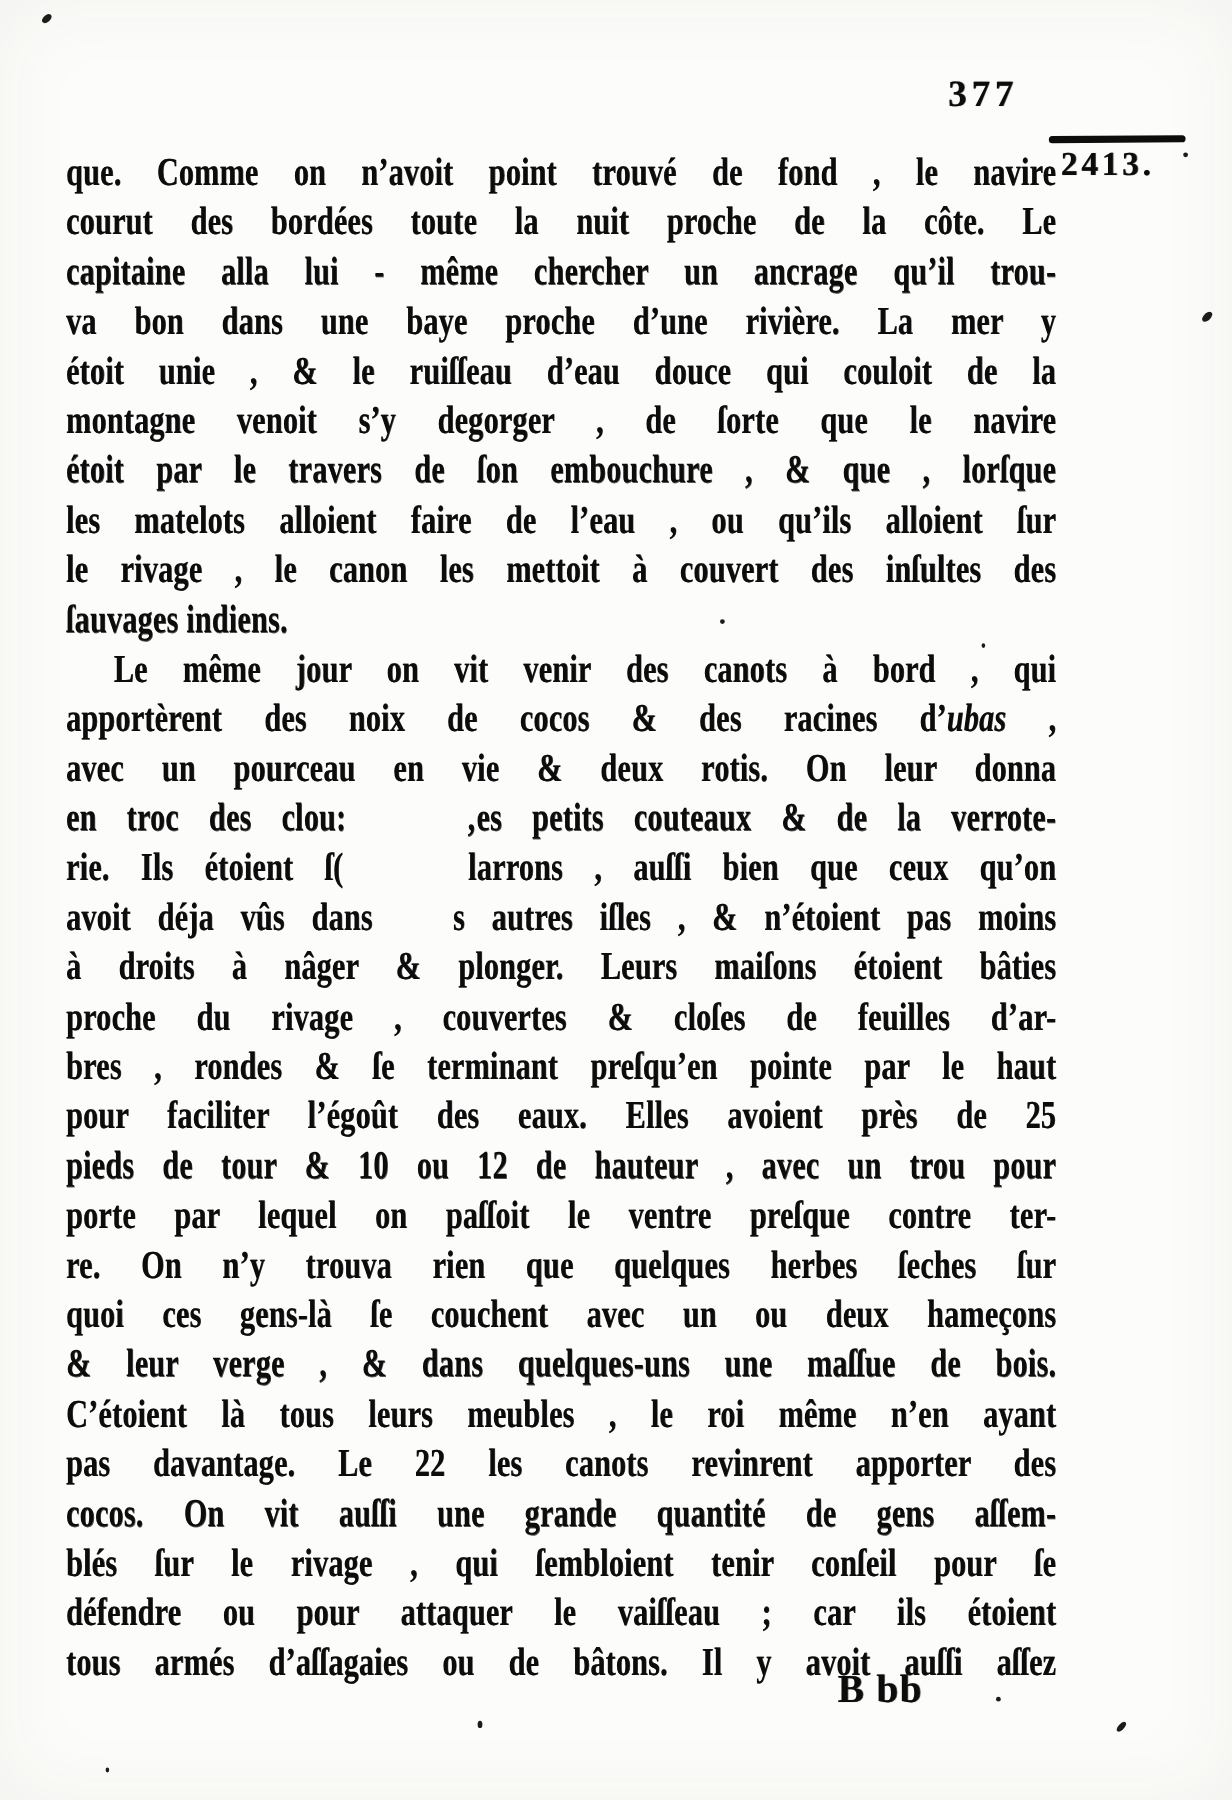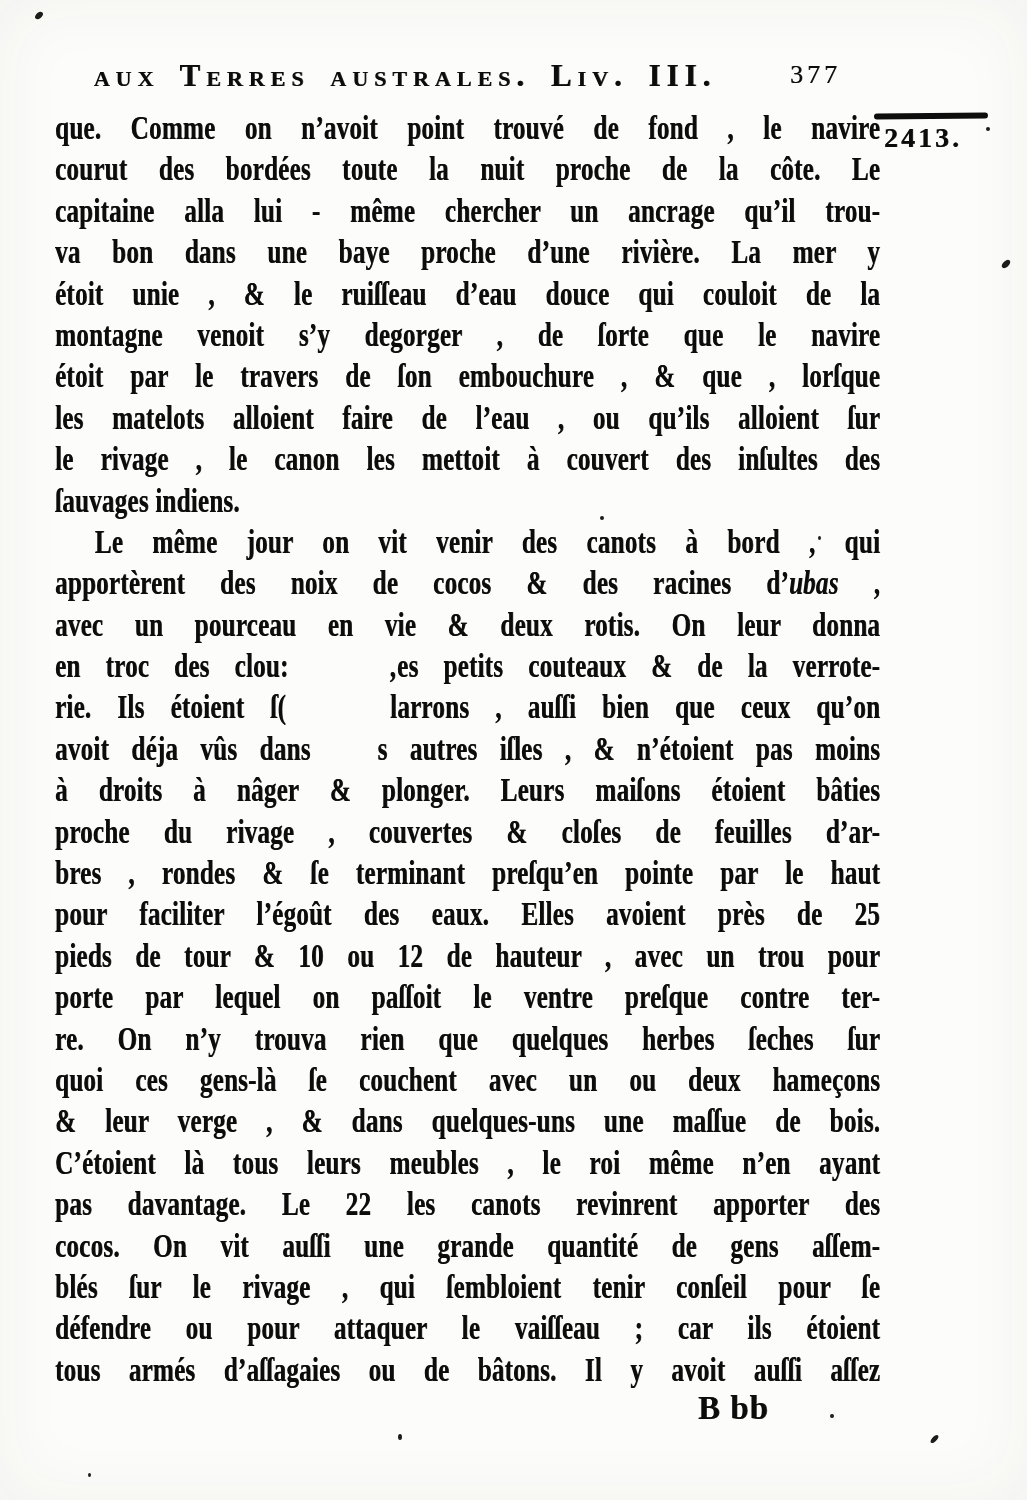--- a/index.html
+++ b/index.html
@@ -19,35 +19,35 @@
     font-weight:700;
     font-variant:small-caps;
     font-size:31px;
     letter-spacing:6px;
     word-spacing:7px;
     text-shadow:0.6px 0.2px 0.6px rgba(10,10,10,0.7);
     white-space:nowrap;
   }
   .pagenum{
     position:absolute;left:790px;top:60px;
-    font-weight:400;font-size:26px;letter-spacing:4px;
+    font-weight:700;font-size:31px;letter-spacing:4px;
     text-shadow:0.6px 0.2px 0.6px rgba(10,10,10,0.7);
     text-align:right;
   }
   .margin-rule{
     position:absolute;left:874px;top:113px;width:114px;height:6px;
     background:#0d0d0d;border-radius:3px;transform:rotate(-0.4deg);
   }
   .margin-year{
     position:absolute;left:884px;top:122px;
     font-weight:700;font-size:28px;letter-spacing:3px;
     text-shadow:0.6px 0.2px 0.6px rgba(10,10,10,0.7);
   }
   .body-text{
-    position:absolute;left:55px;top:108px;width:825px;
+    position:absolute;left:55px;top:124px;width:825px;
   }
   .line{
     width:1080px;
     height:41.4px;
     line-height:41.6px;
     font-size:33px;
     font-weight:700;
     letter-spacing:0.2px;
     transform:scaleX(0.764);
     transform-origin:0 0;
@@ -65,21 +65,20 @@
   }
   .speck{position:absolute;background:#1c1c1c;border-radius:50%;}
   .speck.comma{border-radius:60% 40% 60% 40%;transform:rotate(35deg);}
   i{font-style:italic;}
 </style>
 </head>
 <body>
 
 <div class="page">
 
-  <div class="running-head">aux Terres australes. Liv. III.</div>
   <div class="pagenum">377</div>
 
   <div class="margin-rule"></div>
   <div class="margin-year">2413.</div>
 
   <div class="body-text">
       <div class="line">que. Comme on n’avoit point trouvé de fond , le navire</div>
       <div class="line">courut des bordées toute la nuit proche de la côte. Le</div>
       <div class="line">capitaine alla lui - même chercher un ancrage qu’il trou-</div>
       <div class="line">va bon dans une baye proche d’une rivière. La mer y</div>

